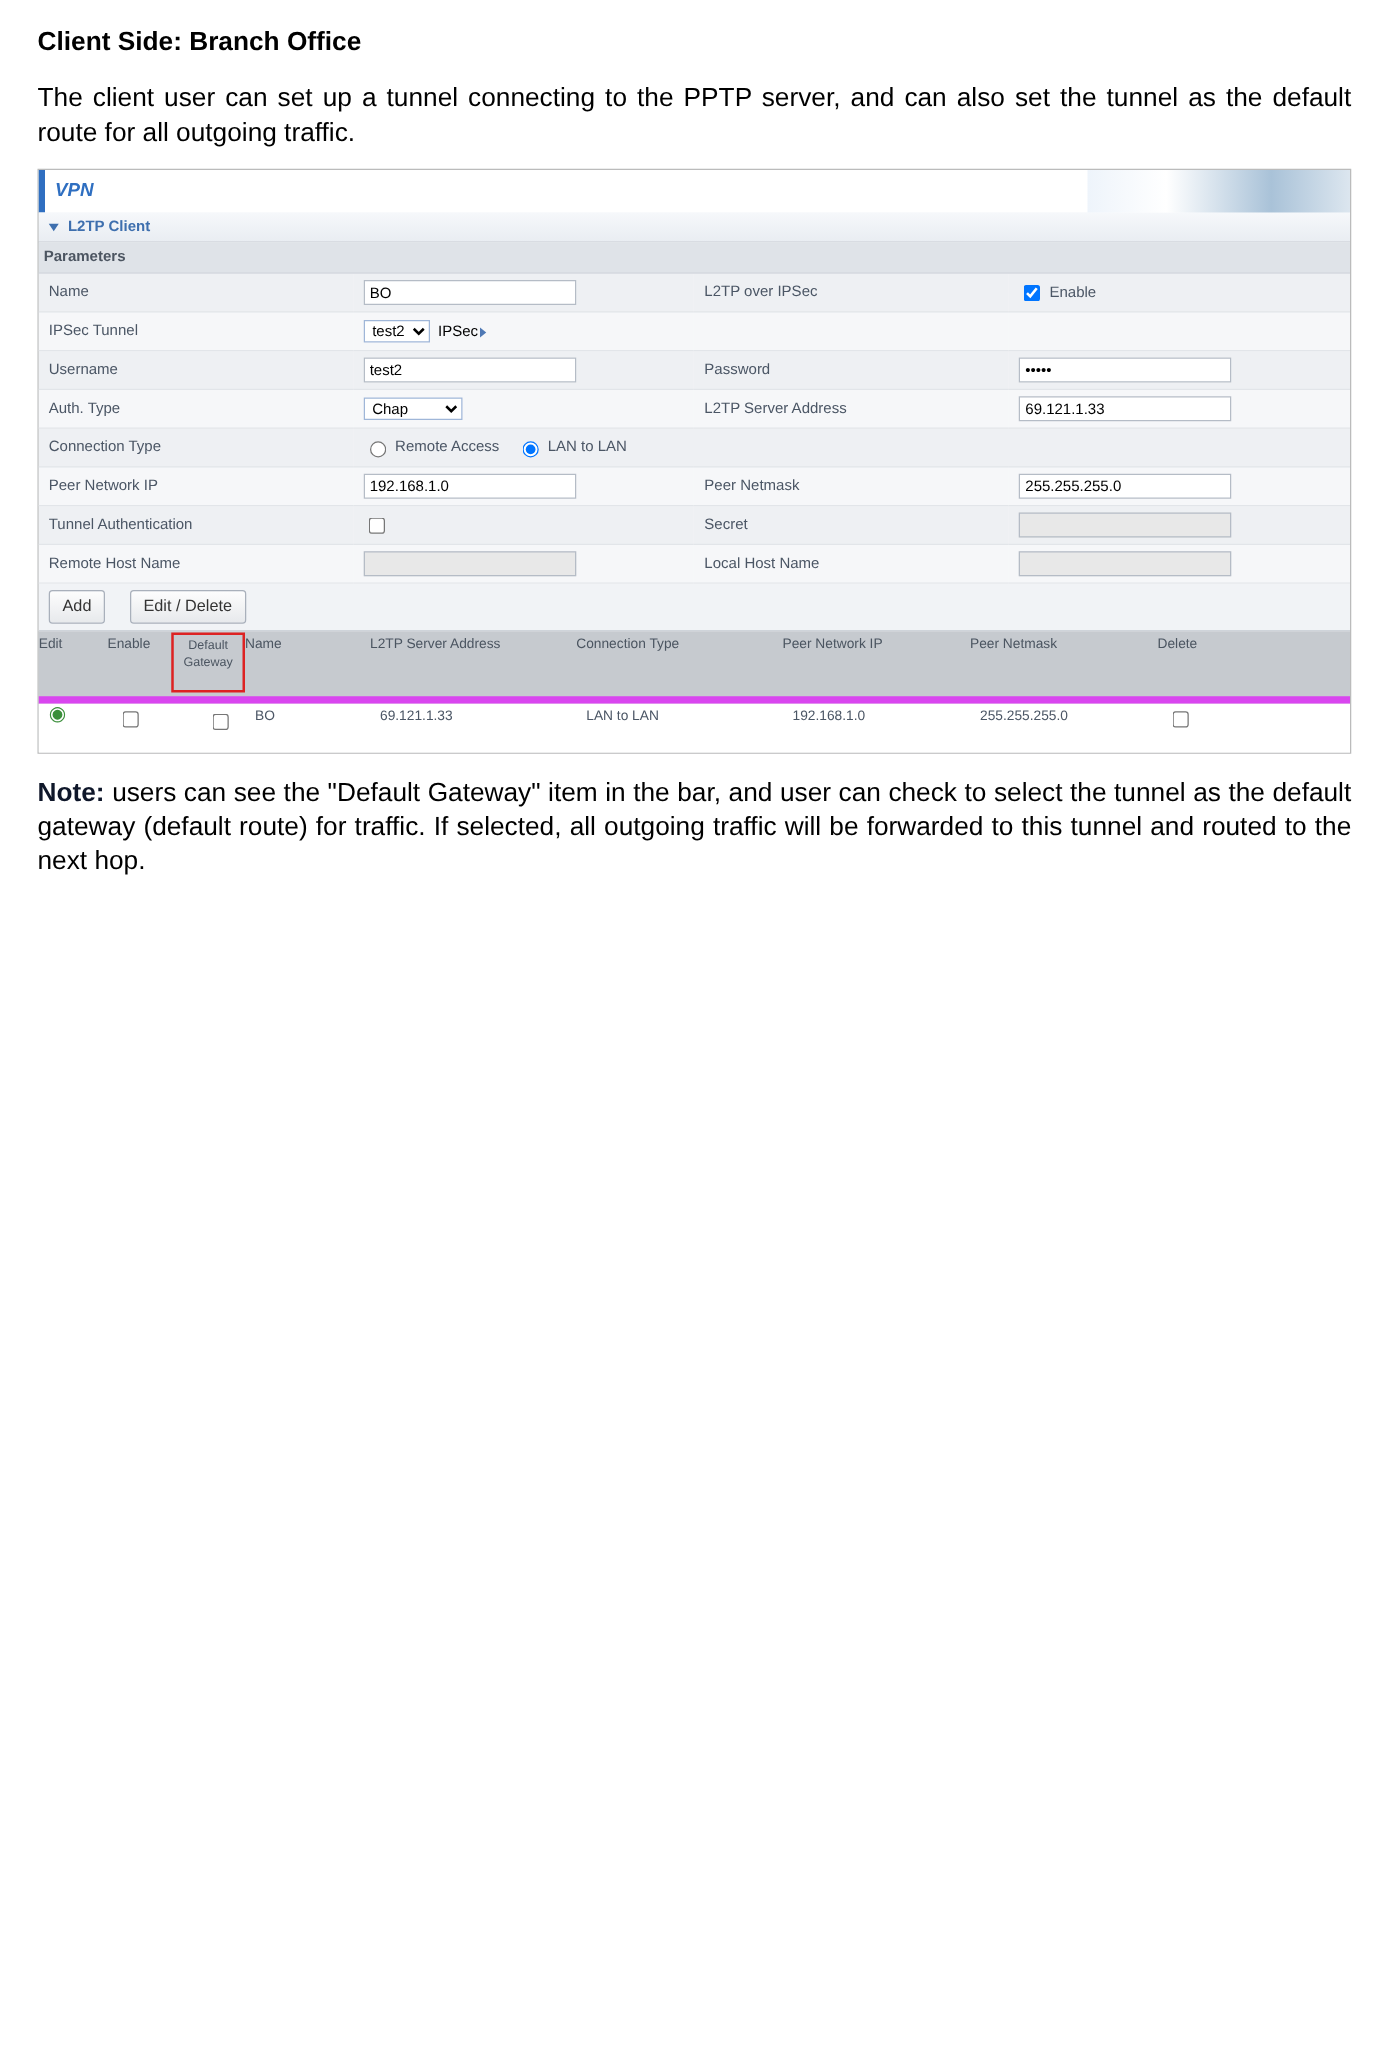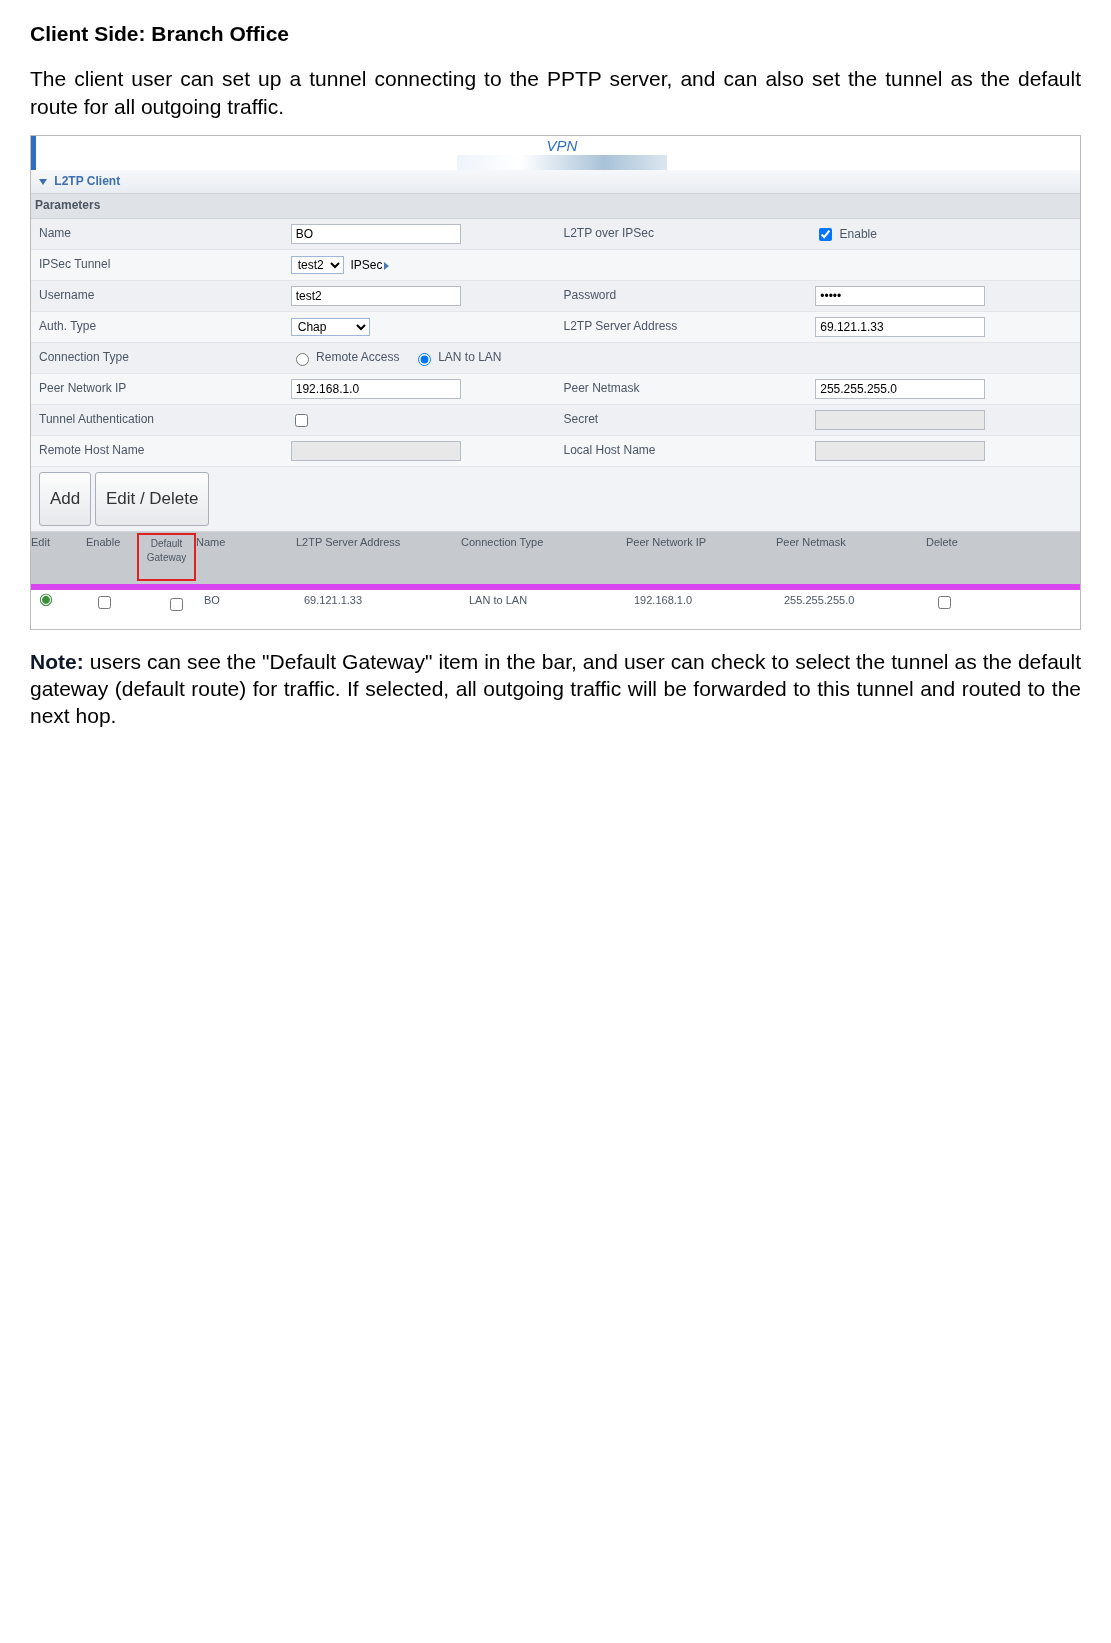--- a/index.html
+++ b/index.html
@@ -24,24 +24,23 @@
   }
   .vpn-bar {
     background: #fff;
     border-left: 5px solid #2f6fc1;
     height: 34px;
     display:flex;
     align-items:center;
     justify-content:space-between;
     padding-left: 8px;
     color:#2f6fc1;
-    font-weight:normal;
+    font-weight:bold;
     font-style:italic;
     font-size:15px;
-    flex-direction:column;
   }
   .vpn-bar-img {
     width: 210px;
     height: 34px;
     background: linear-gradient(90deg, #eef4fb 0%, #fff 30%, #a9c2d8 70%, #dce6ef 100%);
     border-left:none;
   }
   .section-title {
     background: linear-gradient(#f6f8fb,#e9edf2);
     border-bottom:1px solid #cfd4da;
@@ -114,25 +113,25 @@
   .btn-row {
     padding:5px 8px;
     background:#f1f3f6;
     border-bottom:1px solid #cfd4da;
   }
   .btn {
     display:inline-block;
     border:1px solid #a9b0bb;
     border-radius:3px;
     background:linear-gradient(#fdfdfd,#e7e9ec);
-    padding:15px 10px;
-    font-size:17px;
+    padding:4px 10px;
+    font-size:13px;
     cursor:pointer;
     color:#333;
-    margin-right:0;
+    margin-right:16px;
   }
   .list-header{
     display:flex;
     background:#c6cacf;
     font-size:11px;
     color:#4b5561;
     border-bottom:6px solid #d946ef;
   }
   .list-row{
     display:flex;

